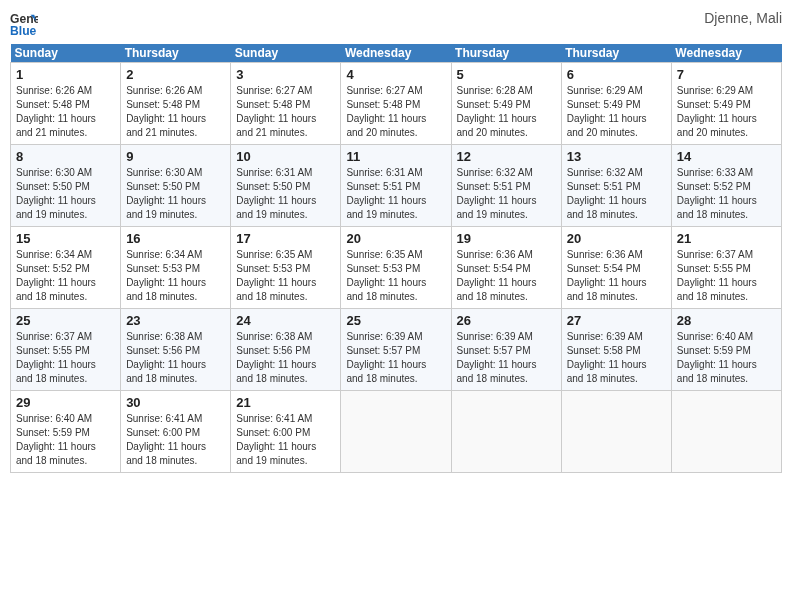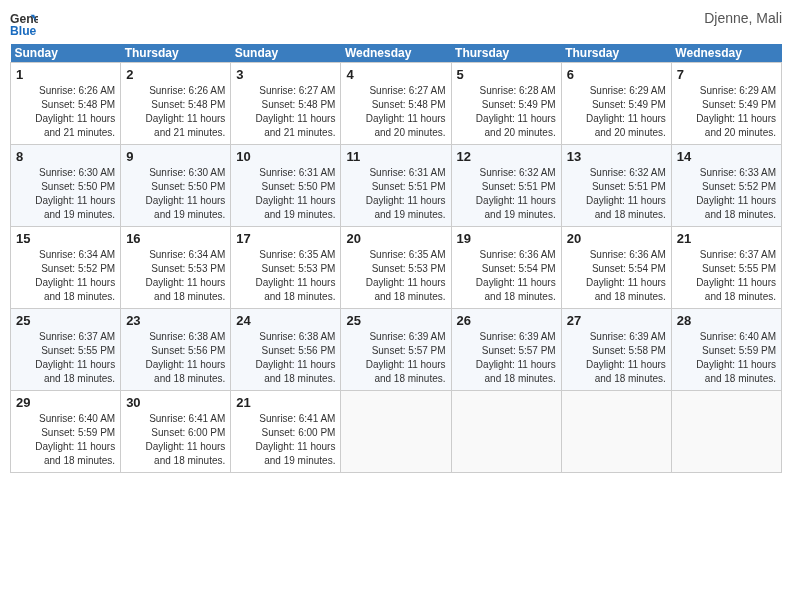--- a/index.html
+++ b/index.html
@@ -65,21 +65,20 @@
       font-size: 13px;
       font-weight: bold;
       color: #222;
       display: block;
       margin-bottom: 2px;
     }
     .day-info {
       color: #333;
       font-size: 10px;
       line-height: 1.4;
-      text-align: right;
     }
     .empty-cell {
       background: #f9f9f9 !important;
     }
   </style>
 </head>
 <body>
 
 <div class="header">
   <div class="logo">

